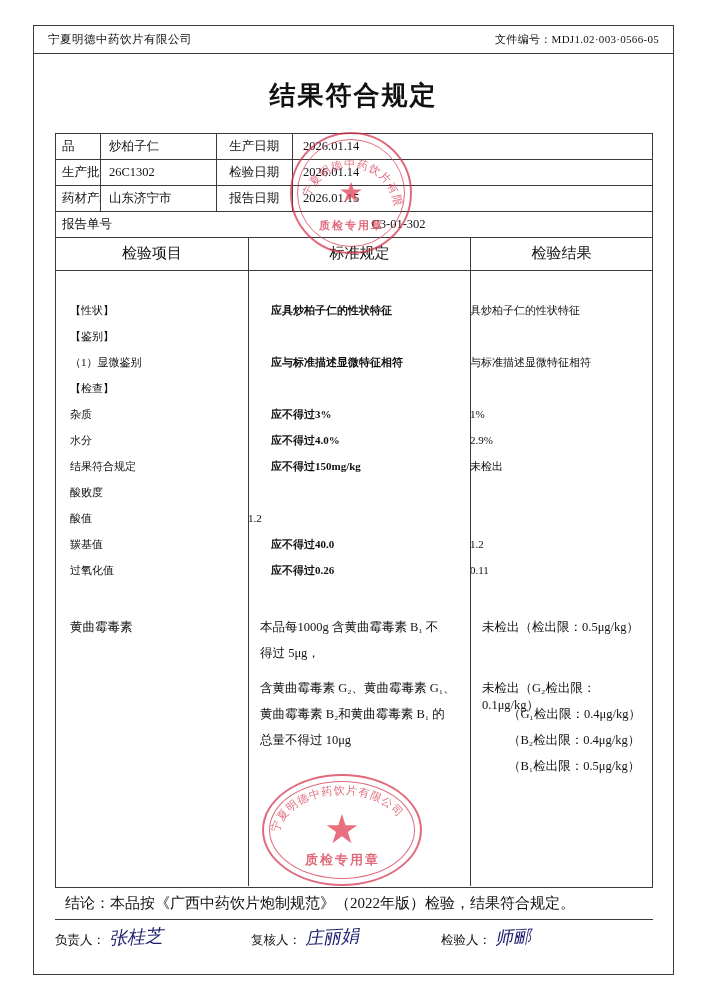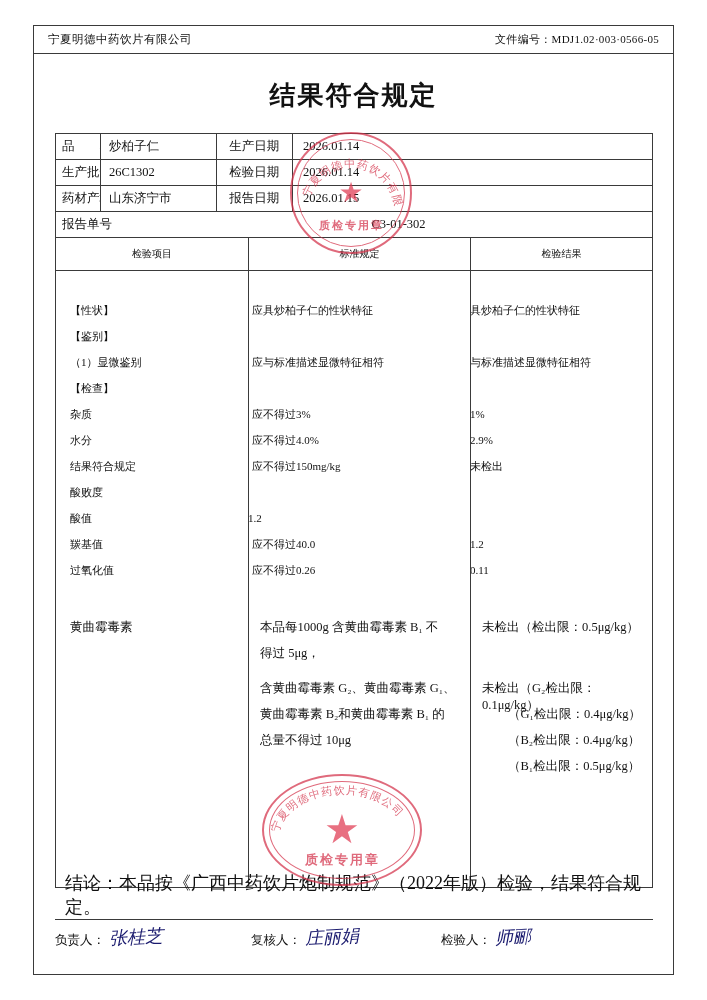--- a/index.html
+++ b/index.html
@@ -109,21 +109,21 @@
     border-left: 1px solid #3a3a3a;
     border-right: 1px solid #3a3a3a;
     border-bottom: 1px solid #3a3a3a;
     box-sizing: border-box;
   }
   .tbl-head {
     display: flex;
     height: 34px;
     border-bottom: 1px solid #3a3a3a;
     box-sizing: border-box;
-    font-size: 10px;
+    font-size: 15px;
   }
   .th {
     display: flex;
     align-items: center;
     justify-content: center;
     box-sizing: border-box;
   }
   .col1 { width: 192px; }
   .col2 { width: 222px; border-left: 1px solid #3a3a3a; }
   .col3 { flex: 1; border-left: 1px solid #3a3a3a; }
@@ -137,39 +137,39 @@
   }
   .vline1 { left: 192px; }
   .vline2 { left: 414px; }
 
   .row {
     display: flex;
     font-size: 11px;
     line-height: 15px;
   }
   .c1 { width: 192px; box-sizing: border-box; padding-left: 14px; }
-  .c2 { width: 222px; box-sizing: border-box; padding-left: 4px; }
+  .c2 { width: 222px; box-sizing: border-box; padding-left: 23px; font-weight: bold; }
   .c3 { flex: 1; box-sizing: border-box; }
   .rowpad { height: 26px; display: flex; align-items: center; }
 
   .abs { position: absolute; font-size: 12.5px; }
 
   
   .concl {
     position: absolute;
     left: 55px;
     top: 888px;
     width: 598px;
     height: 32px;
     border-bottom: 1px solid #3a3a3a;
     box-sizing: border-box;
     display: flex;
-    align-items: flex-end;
+    align-items: center;
     padding-left: 10px;
-    font-size: 18px;
+    font-size: 15px;
   }
 
   .sign-row {
     position: absolute;
     left: 55px;
     top: 925px;
     width: 610px;
     display: flex;
     font-size: 12.5px;
   }

